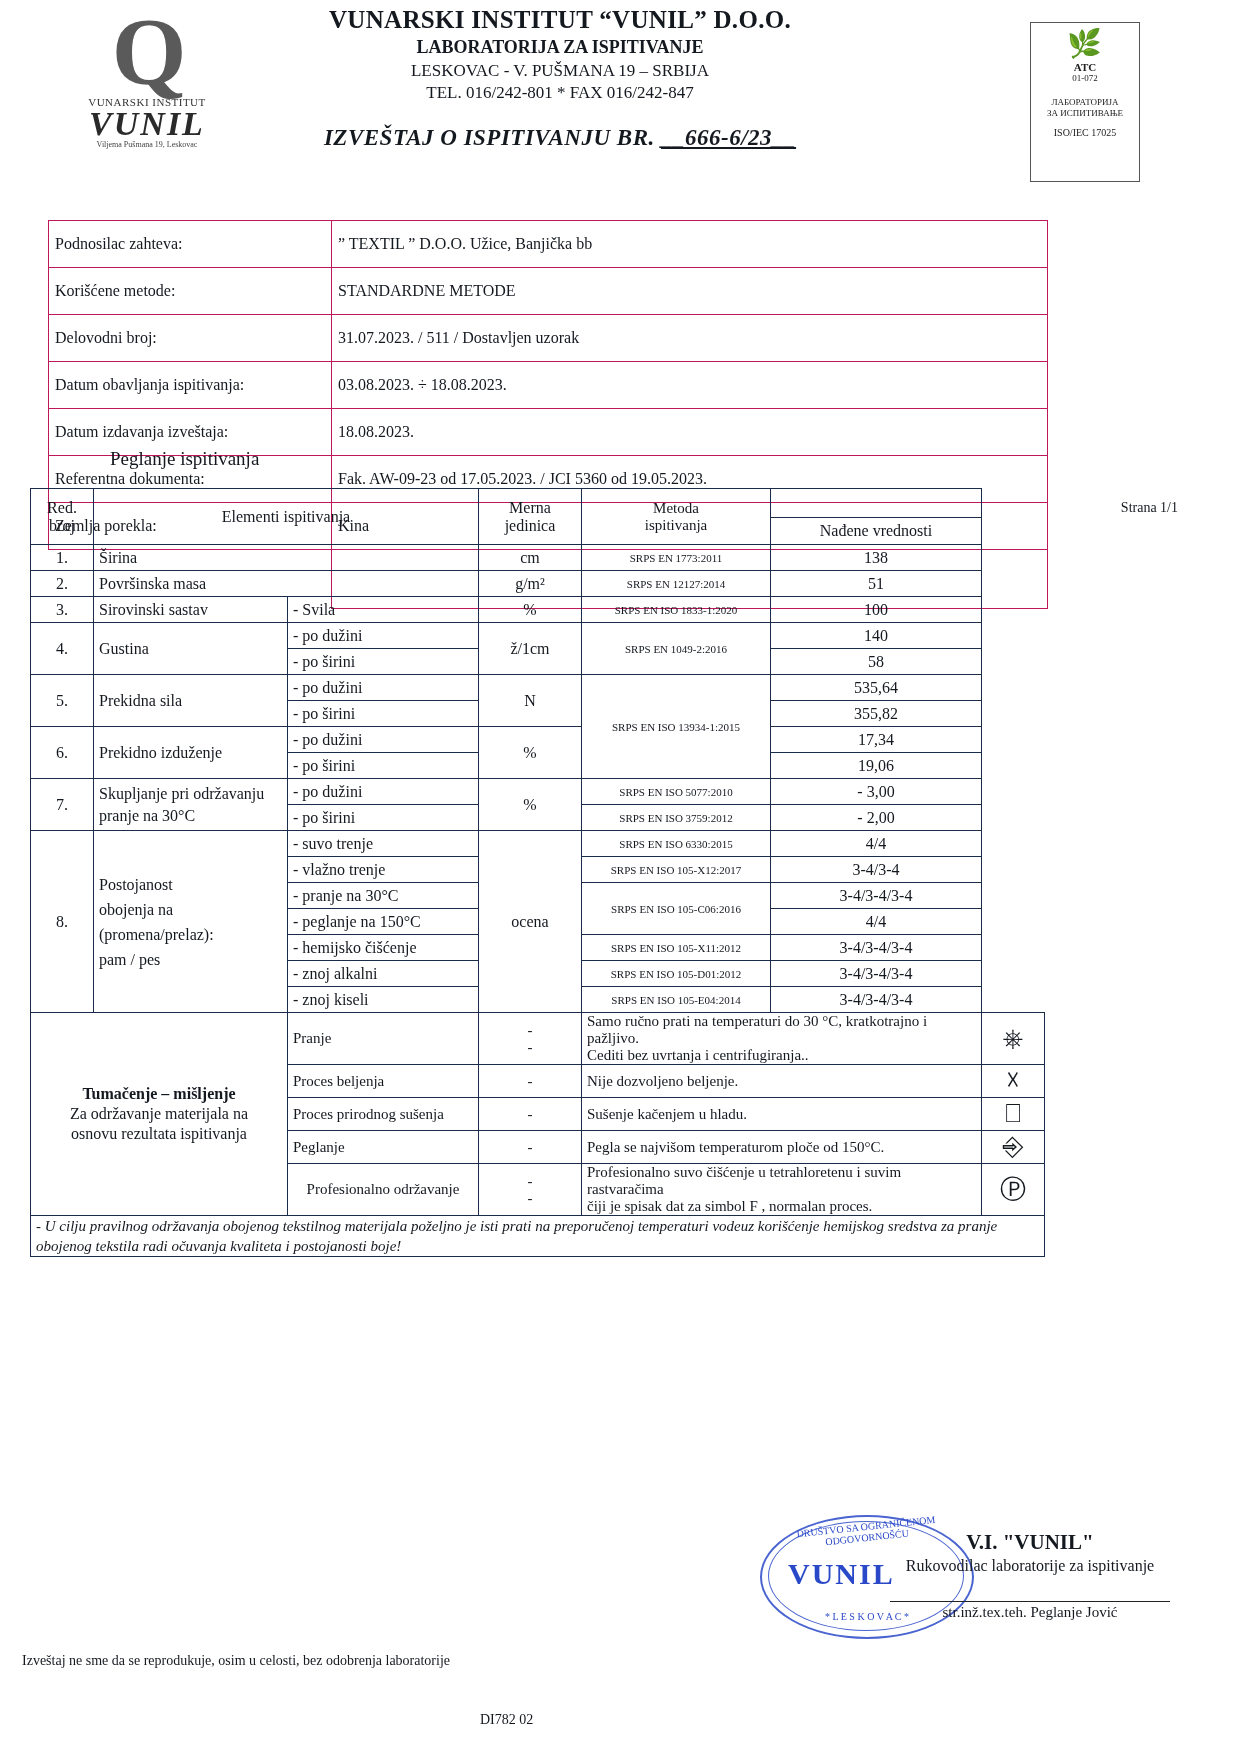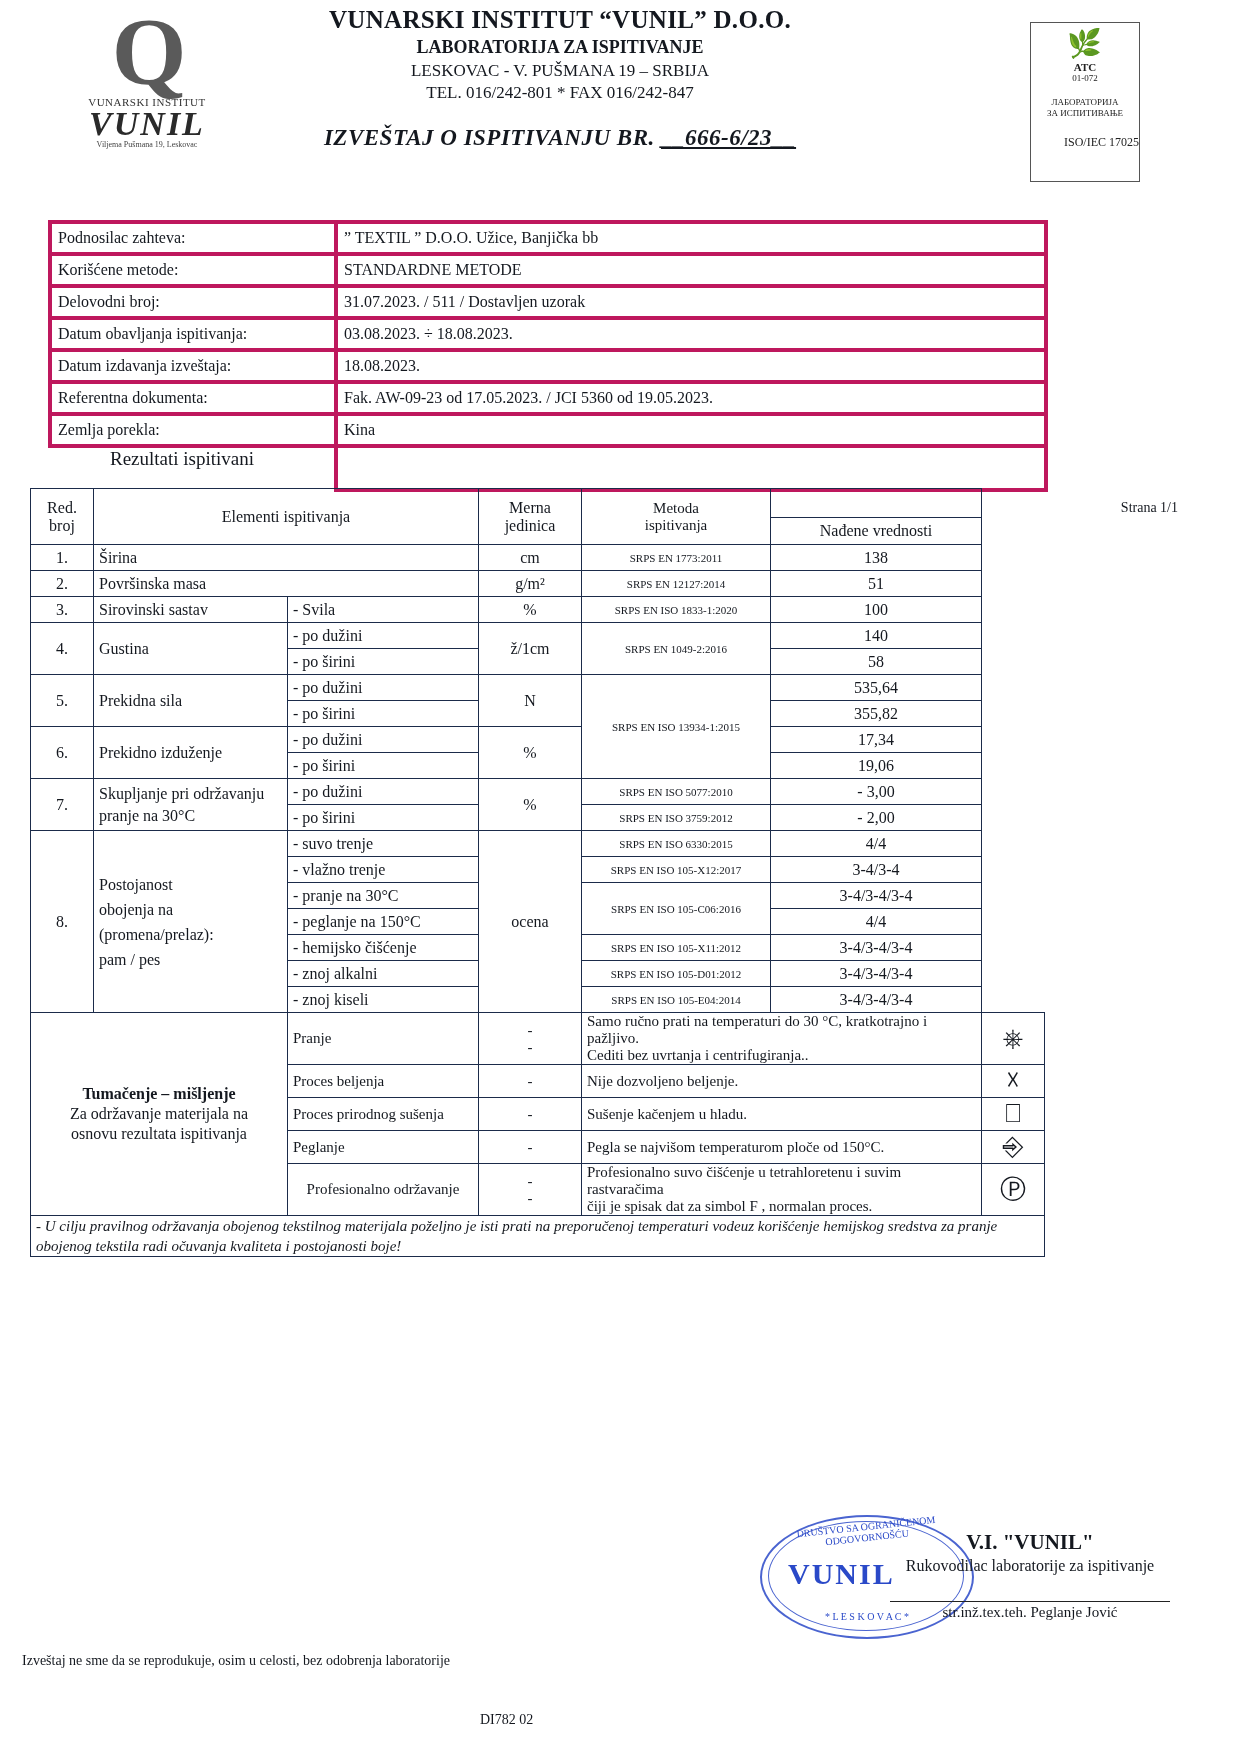--- a/index.html
+++ b/index.html
@@ -42,31 +42,31 @@
 
   .atc-box {
     position:absolute; right:100px; top:22px; width:110px; height:160px;
     border:1px solid #555; text-align:center; font-size:9px; color:#222;
     padding-top:6px; box-sizing:border-box;
   }
   .atc-box .leaf { font-size:28px; line-height:30px; color:#111; }
   .atc-box .atc { font-weight:bold; font-size:11px; margin-top:2px; }
   .atc-box .code { font-size:9px; margin-bottom:14px; }
   .atc-box .lab { font-size:9px; line-height:11px; }
-  .atc-box .iso { font-size:12px; margin-top:16px;text-align:right; }
+  .atc-box .iso { font-size:10px; margin-top:8px; }
 
   
   table { border-collapse:collapse; }
   .info-table {
     position:absolute; left:48px; top:220px; width:1000px;
     font-size:16px;
   }
   .info-table td {
-    border:4px solid #be185d;
-    padding:3px 6px;
+    border:1px solid #be185d;
+    padding:12px 6px;
     height:22px;
     vertical-align:middle;
     margin-left:13px;
   }
   .info-table td.lbl { width:270px; }
   .info-table td.val { font-family:"Liberation Serif", serif; }
 
   .res-title {
     position:absolute; left:110px; top:448px;
     font-size:19px;
@@ -210,21 +210,21 @@
       <td class="lbl">Zemlja porekla:</td>
       <td class="val">Kina</td>
     </tr>
     <tr>
       <td class="lbl" style="height:34px;border-bottom:none;border-left:none;"></td>
       <td class="val" style="height:34px;"></td>
     </tr>
   </tbody>
     </table>
 
-  <div class="res-title">Rezultati ispitivani</div>
+  <div class="res-title">Peglanje ispitivanja</div>
   <div class="strana">Strana 1/1</div>
 
   <table class="main-table">
 
     <tbody>
         <tr class="rowh">
       <td class="c-red hdr" rowspan="2">
         <div>Red.</div>
         <div>broj</div>
       </td>

